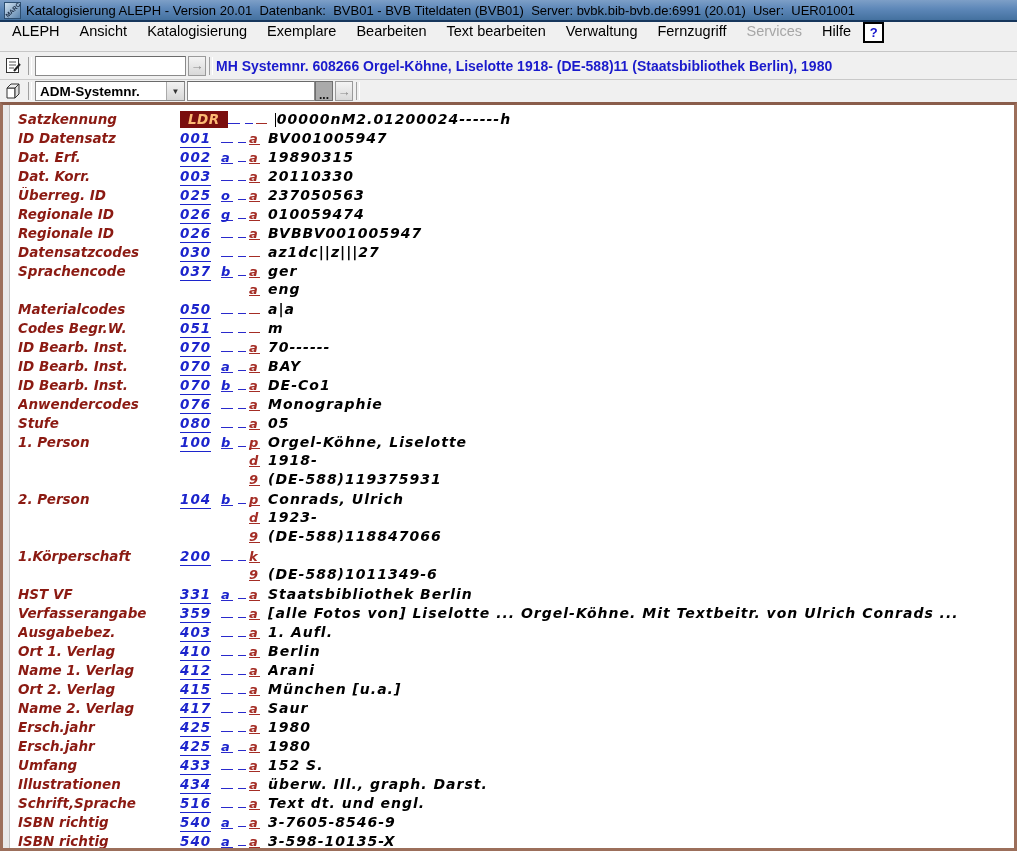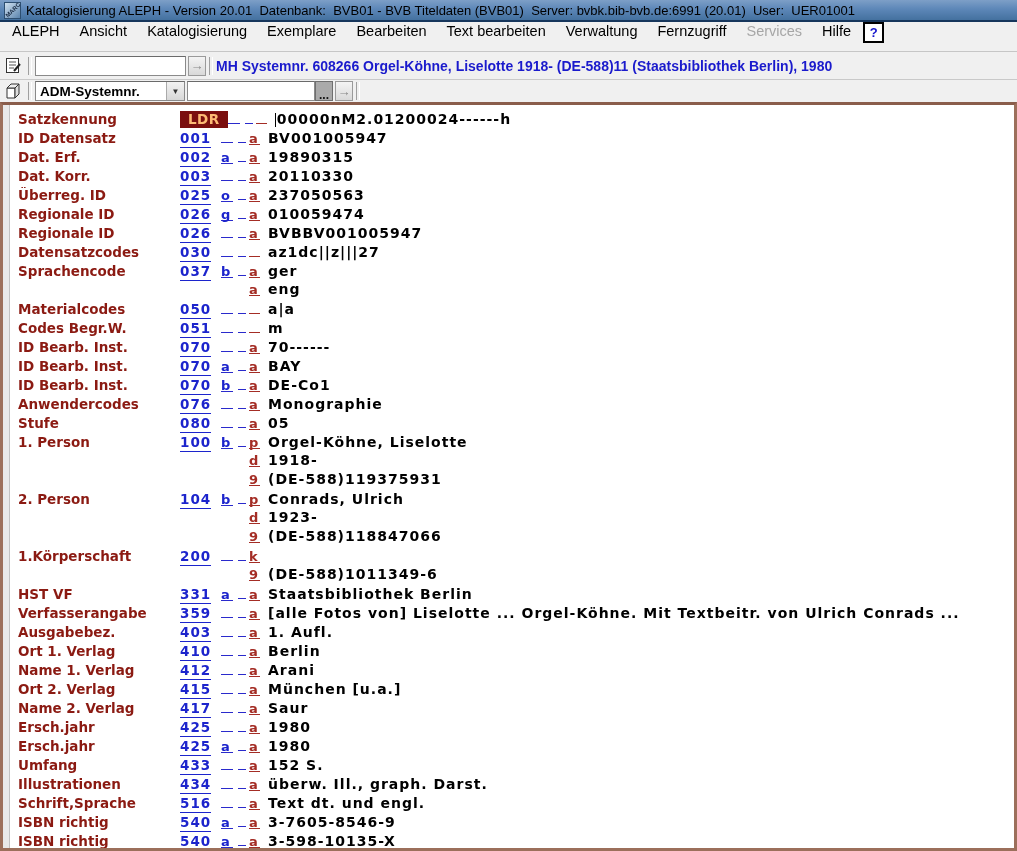--- a/index.html
+++ b/index.html
@@ -44,21 +44,21 @@
   .combo .cval{flex:1;font-size:13.5px;font-weight:bold;padding-left:4px;color:#000;}
   .combo .cbtn{width:17px;height:18px;background:linear-gradient(180deg,#f2f2f2,#d7d7d7);
     border-left:1px solid #aaa;display:flex;align-items:center;justify-content:center;font-size:8px;color:#333;}
   .bluehead{font-size:14px;font-weight:bold;color:#1a1acc;white-space:nowrap;overflow:hidden;}
 
   
   .recframe{height:749px;box-sizing:border-box;border:3px solid #9c6f5b;border-top:3px solid #8a5d4b;
     background:#fff;display:flex;overflow:hidden;}
   .gutter{flex:0 0 6px;background:#e9e9e9;border-right:1px solid #c2c2c2;}
   .rec{flex:1;padding:4px 0 0 8px;overflow:hidden;font-family:"DejaVu Sans",sans-serif;}
-  .rrow{display:flex;height:19px;line-height:17px;align-items:baseline;white-space:nowrap;}
+  .rrow{display:flex;height:19px;line-height:17px;align-items:baseline;white-space:nowrap;font-style:italic;}
   .c-label{flex:0 0 162px;font-size:13.5px;font-weight:bold;color:#8b1a12;overflow:hidden;}
   .c-tag{flex:0 0 41px;}
   .c-i1{flex:0 0 17px;}
   .c-i2{flex:0 0 11px;}
   .c-sub{flex:0 0 19px;}
   .c-val{flex:1;font-size:14px;font-weight:bold;color:#000;letter-spacing:1px;overflow:hidden;}
   .tagspan{display:inline-block;font-size:13.5px;font-weight:bold;color:#1c24cc;
     letter-spacing:1px;border-bottom:1px solid #1c24cc;}
   .tagspan.sel{background:#7a0e0e;color:#fdba74;border-bottom:none;padding:0 8px;letter-spacing:0.5px;}
   .slot{display:inline-block;height:14px;font-size:13px;font-weight:bold;text-align:left;}

